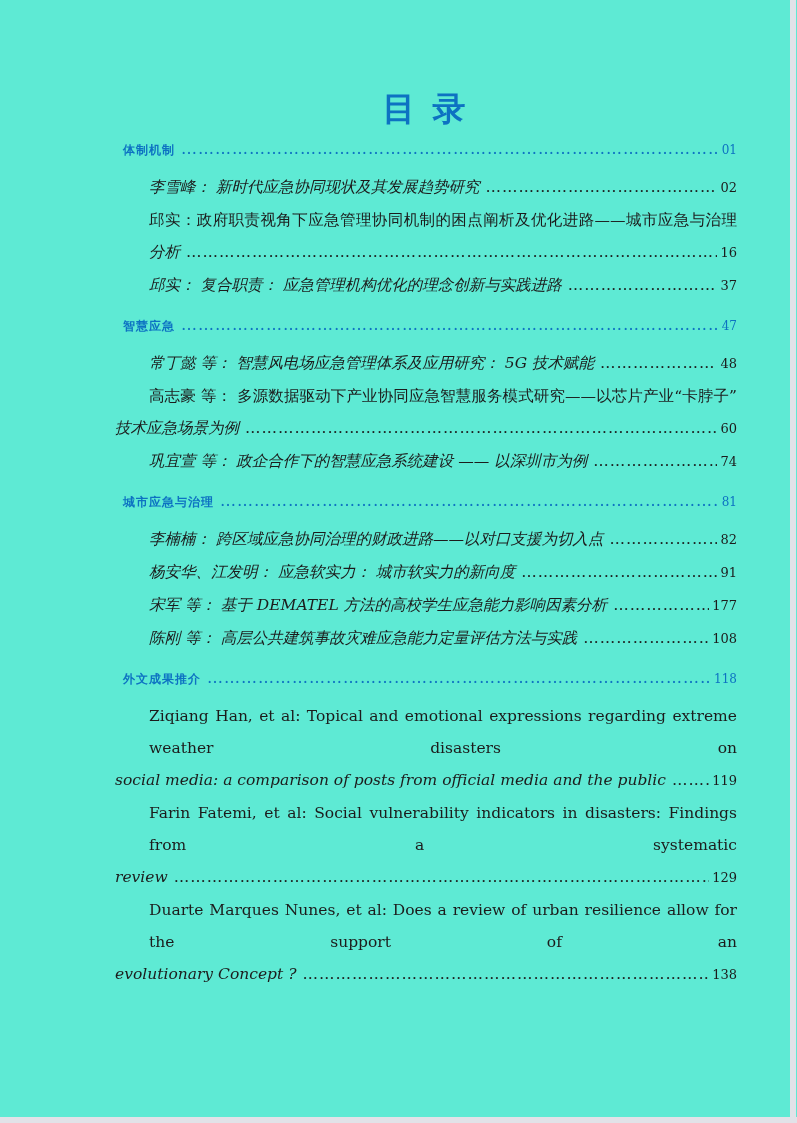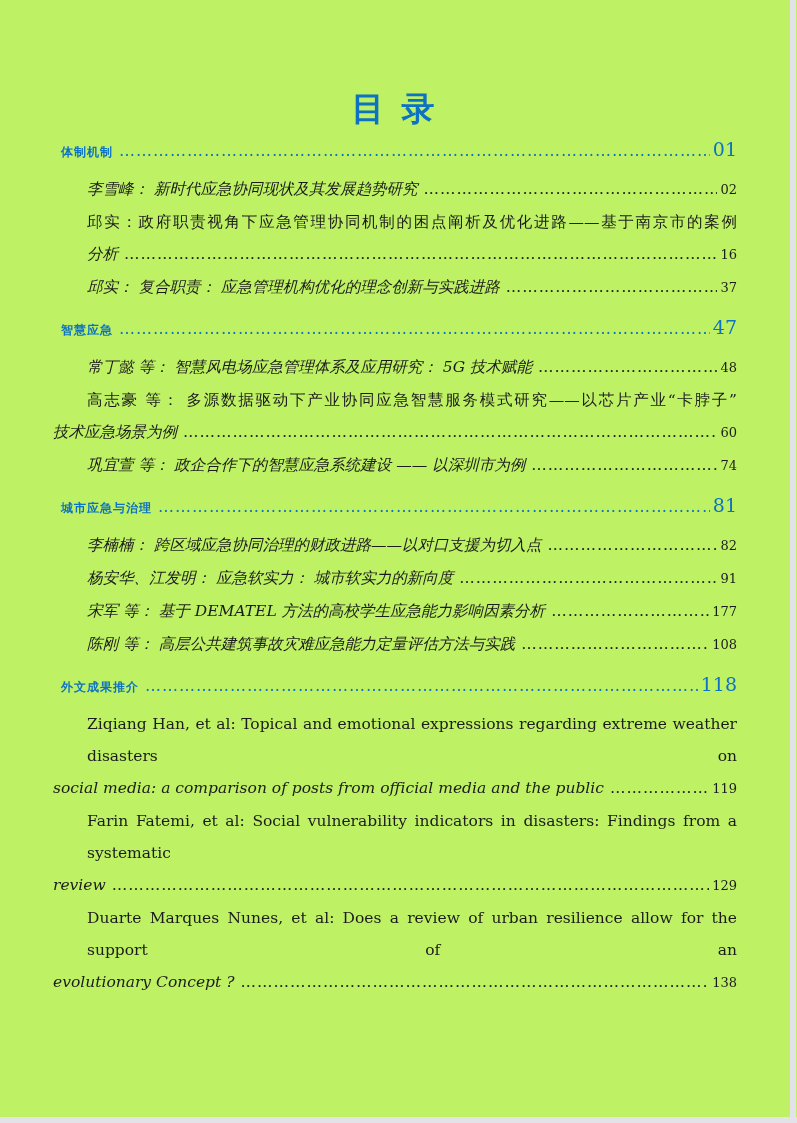--- a/index.html
+++ b/index.html
@@ -11,22 +11,22 @@
   }
   *{margin:0;padding:0;box-sizing:border-box;}
   html,body{width:var(--page-w);height:var(--page-h);background:#fff;overflow:hidden;}
   body{
     font-family:"DejaVu Serif","Liberation Serif",serif;
     color:var(--body-ink);
     position:relative;
   }
   .page{
     position:absolute;inset:0;
-    padding:92px 60px 0 53px;
-    background:#bef264;
+    padding:92px 60px 0 115px;
+    background:#5eead4;
   }
   .doc-title{
     text-align:center;
     color:var(--accent);
     font-family:"Liberation Sans","DejaVu Sans",sans-serif;
     font-weight:bold;
     font-size:33px;
     line-height:34px;
     letter-spacing:4px;
     margin-bottom:6px;
@@ -41,21 +41,21 @@
   }
   .sec-label{
     font-family:Liberation Sans, sans-serif;
     font-weight:bold;
     font-size:12px;
     letter-spacing:1px;
     white-space:nowrap;
     text-align:center;
   }
   .sec-row .leader{letter-spacing:3px;}
-  .sec-row .pg{font-size:19px;text-align:right;}
+  .sec-row .pg{font-size:12px;text-align:right;}
   .line{
     font-size:15.5px;
     line-height:32px;
     white-space:nowrap;
   }
   .line.multi{
     white-space:normal;
     text-align:justify;
     text-align-last:justify;
   }
@@ -98,21 +98,21 @@
       <div class="sec-row">
         <span class="sec-label">体制机制</span>
         <span class="leader"></span>
         <span class="pg">01</span>
       </div>
       <div class="line row ind">
         <span class="txt">李雪峰： 新时代应急协同现状及其发展趋势研究</span>
         <span class="leader"></span>
         <span class="pg">02</span>
       </div>
-      <div class="line multi ind">邱实：政府职责视角下应急管理协同机制的困点阐析及优化进路——基于南京市的案例</div>
+      <div class="line multi ind">邱实：政府职责视角下应急管理协同机制的困点阐析及优化进路——城市应急与治理</div>
       <div class="line row ind">
         <span class="txt">分析</span>
         <span class="leader"></span>
         <span class="pg">16</span>
       </div>
       <div class="line row ind">
         <span class="txt">邱实： 复合职责： 应急管理机构优化的理念创新与实践进路</span>
         <span class="leader"></span>
         <span class="pg">37</span>
       </div>

